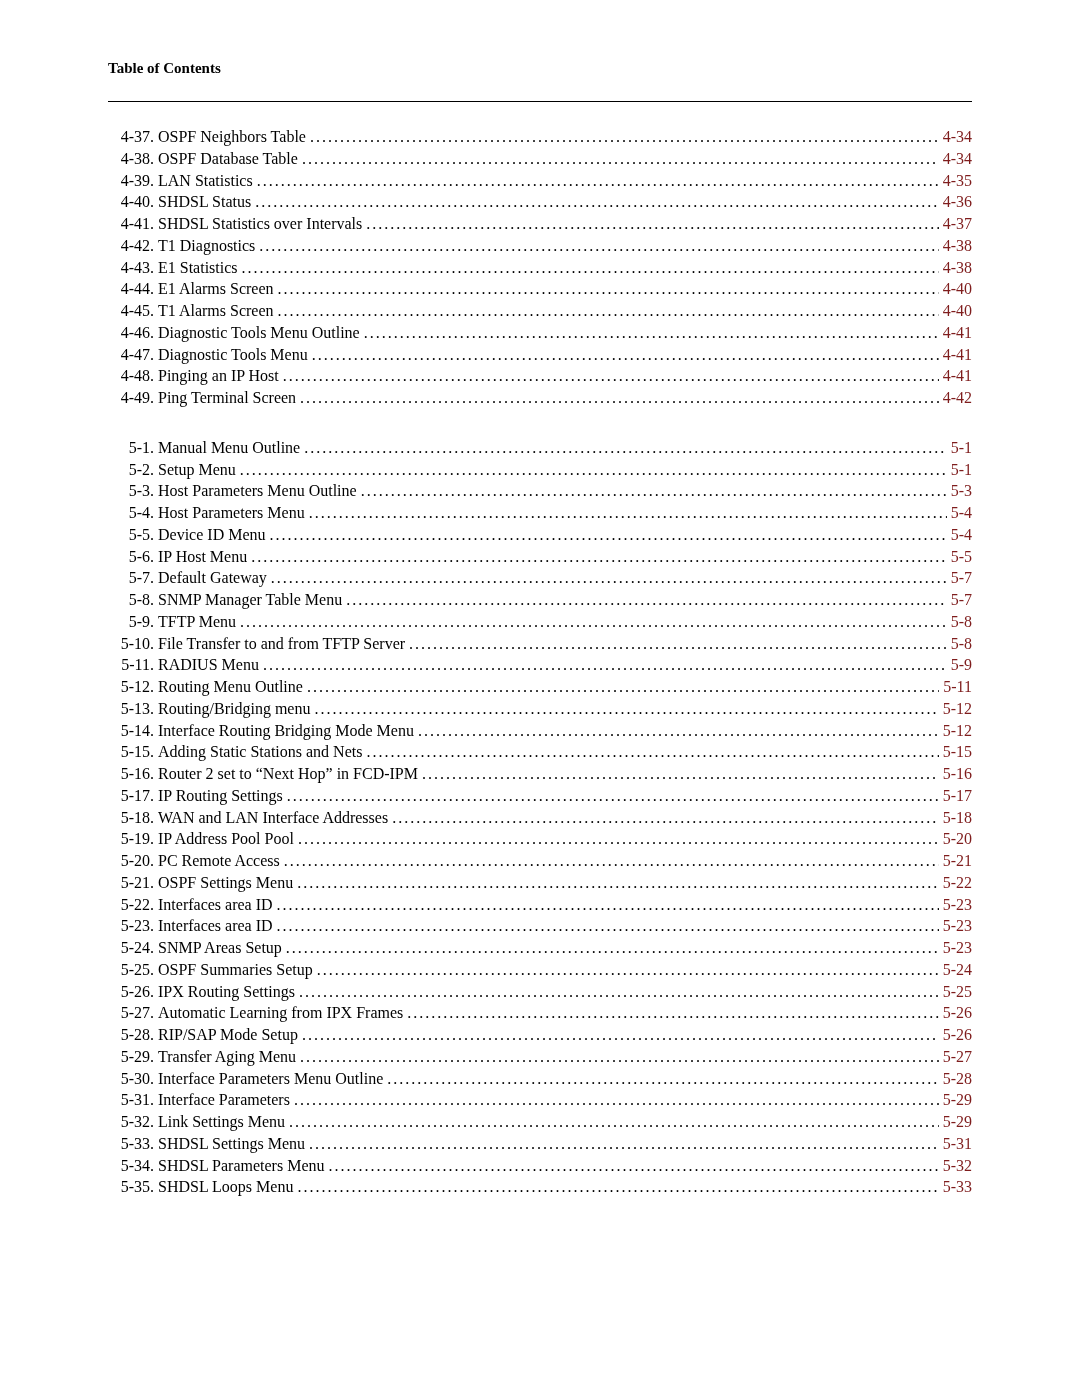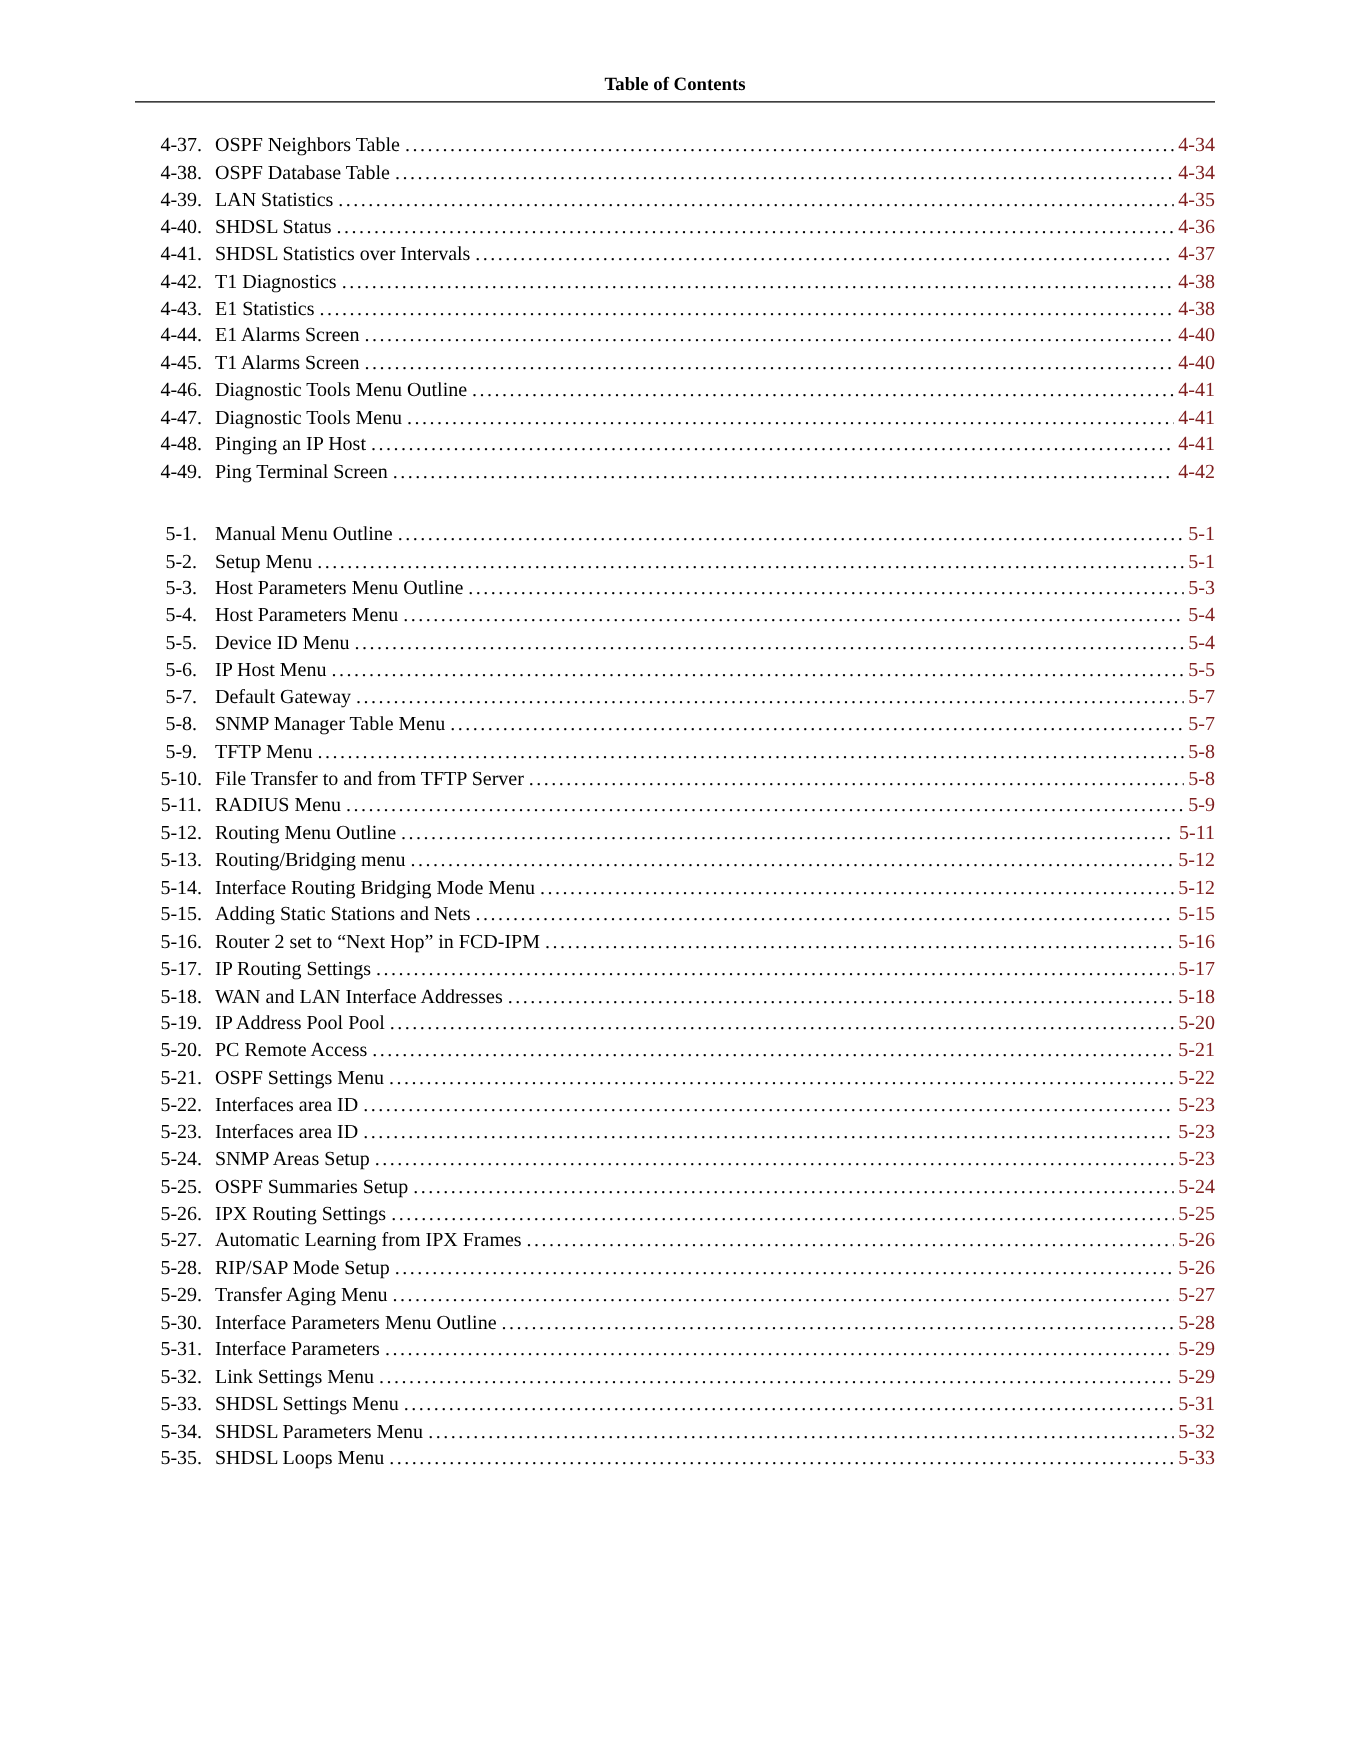--- a/index.html
+++ b/index.html
@@ -11,45 +11,44 @@
       color: #000;
       position: relative;
     }
     .page {
       padding: 60px 108px 50px 108px;
       height: 100%;
       display: flex;
       flex-direction: column;
     }
     .header {
-      text-align: center;
+      text-align: left;
       font-weight: bold;
       font-size: 15px;
-      padding-bottom: 4px;
+      padding-bottom: 24px;
       border-bottom: 1px solid #000;
       margin-bottom: 24px;
     }
     .content {
       flex: 1;
       overflow: hidden;
     }
     .toc-group { margin-bottom: 28px; }
     .toc-row {
       display: flex;
       align-items: baseline;
       font-size: 16px;
       line-height: 1.36;
       white-space: nowrap;
     }
     .toc-num {
       display: inline-block;
       min-width: 50px;
-      text-align: center;
+      text-align: right;
       padding-right: 4px;
-      margin-left: 14px;
     }
     .toc-title { padding-right: 4px; }
     .dots {
       flex: 1;
       overflow: hidden;
       letter-spacing: 2px;
       color: #000;
     }
     .toc-page {
       color: #7f1d1d;

